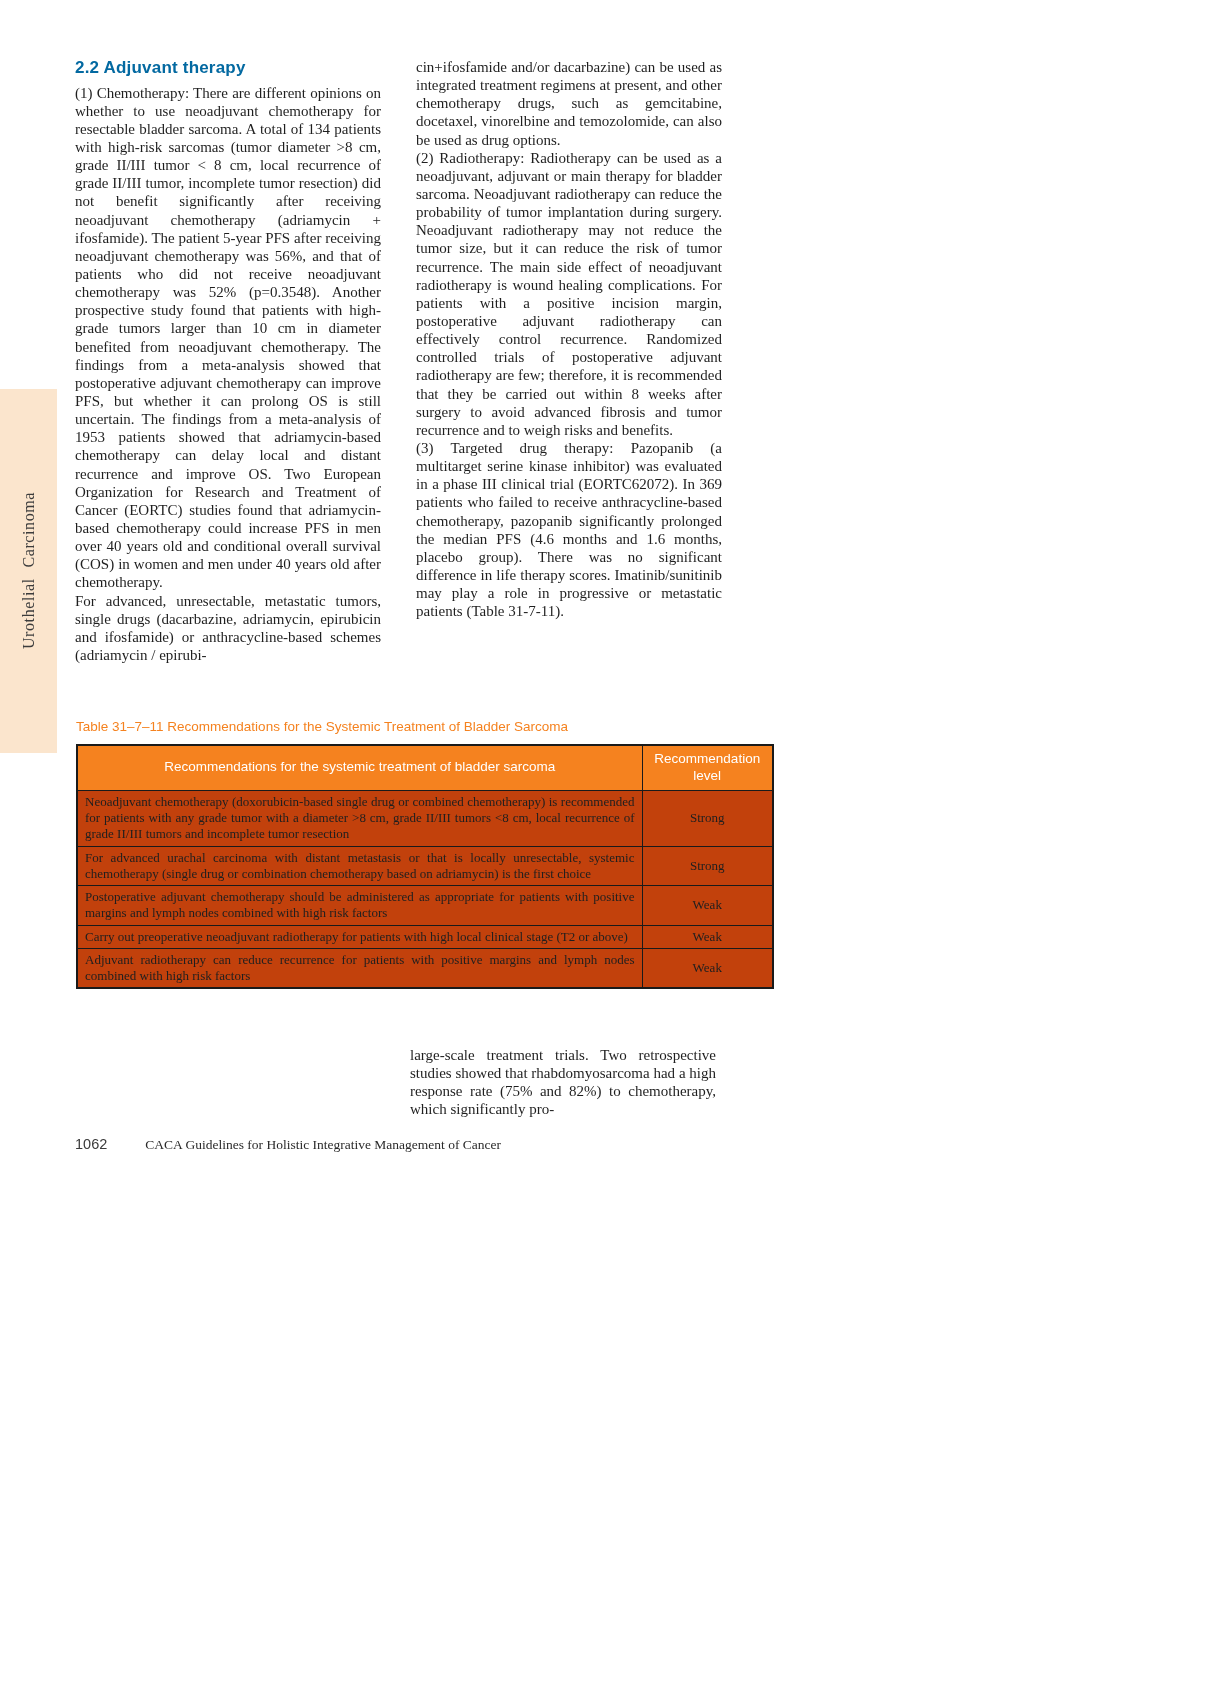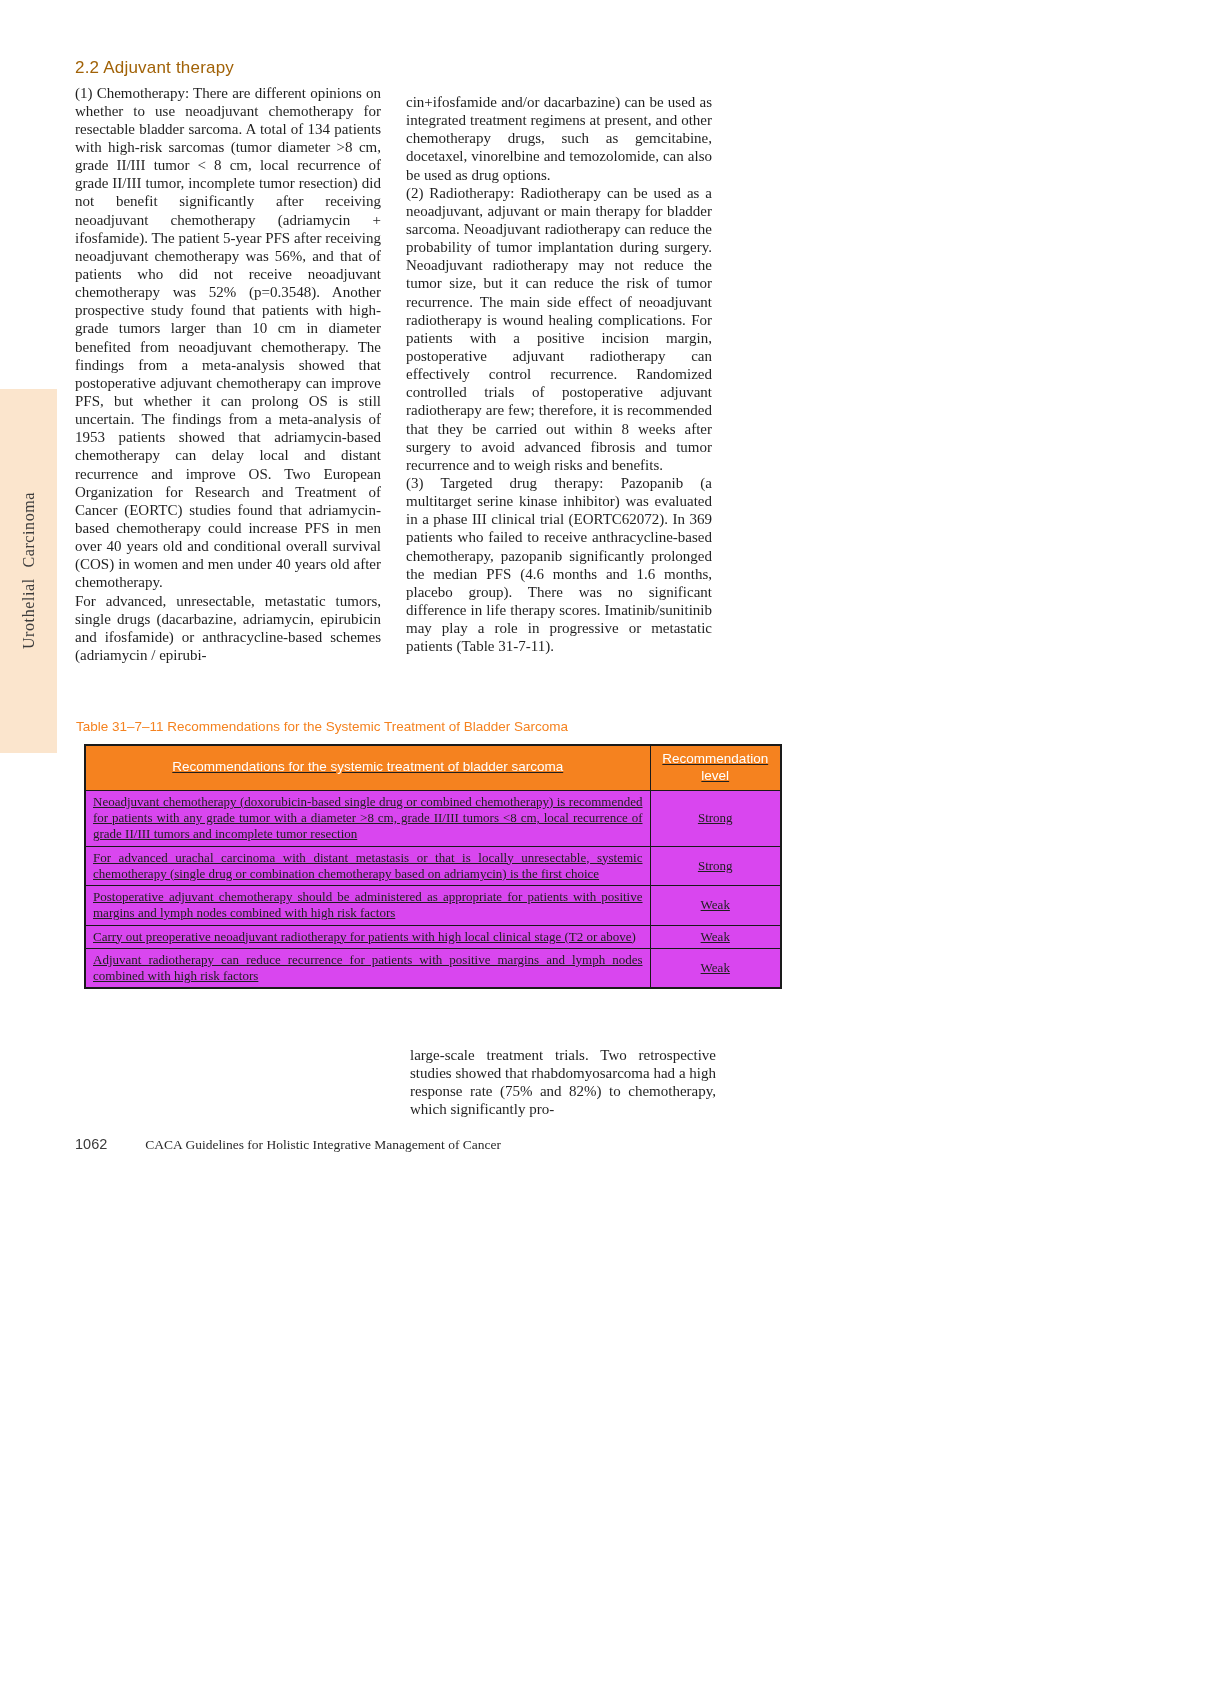--- a/index.html
+++ b/index.html
@@ -16,44 +16,44 @@
     writing-mode:vertical-rl; transform:rotate(180deg);
     font-family:"Liberation Serif", serif; font-size:16px; color:#3c3c3c;
     letter-spacing:0.6px; word-spacing:6px; white-space:nowrap;
   }
   
   .col {
     position:absolute; top:58px; width:306px;
     font-size:15px; line-height:1.21; text-align:justify;
   }
   .col-left  { left:75px; }
-  .col-right { left:406px;margin-top:35px; }
+  .col-right { left:416px; }
   .sec-heading {
-    font-family:"Liberation Sans", sans-serif; font-size:17px; font-weight:400;
-    color:#a16207; margin:0 0 5px 0; letter-spacing:0.2px; text-align:left;
+    font-family:"Liberation Sans", sans-serif; font-size:17px; font-weight:700;
+    color:#0369a1; margin:0 0 5px 0; letter-spacing:0.2px; text-align:left;
   }
   .col p, .sec23 p { margin:0; }
   
   .table-caption {
     position:absolute; left:76px; top:719px; width:696px; 
     font-family:"Liberation Sans", sans-serif; font-size:13.5px; color:#F5821F;
   }
   
   table.rec {
-    position:absolute; left:84px; top:744px; width:696px;
-    border-collapse:collapse; table-layout:fixed; border:2px solid #1a1a1a;text-decoration:underline;
+    position:absolute; left:76px; top:744px; width:696px;
+    border-collapse:collapse; table-layout:fixed; border:2px solid #1a1a1a;
   }
   table.rec th {
     background:#F5821F; color:#ffffff;
     font-family:"Liberation Sans", sans-serif; font-size:13.5px; font-weight:400;
     border:1px solid #1a1a1a; padding:5px 6px; text-align:center; vertical-align:middle;
     line-height:1.25;
   }
   table.rec td {
-    background:#d946ef; font-family:"Liberation Serif", serif; font-size:13px;
+    background:#c2410c; font-family:"Liberation Serif", serif; font-size:13px;
     line-height:1.25; border:1px solid #1a1a1a; padding:3px 7px; vertical-align:middle;
     color:#1f1f1f;
   }
   td.rec-text { text-align:justify; }
   td.level    { text-align:center; font-size:13.5px; }
   
   .sec23 {
     position:absolute; top:1046px; width:306px;
     font-size:15px; line-height:1.21; text-align:justify;
   }

